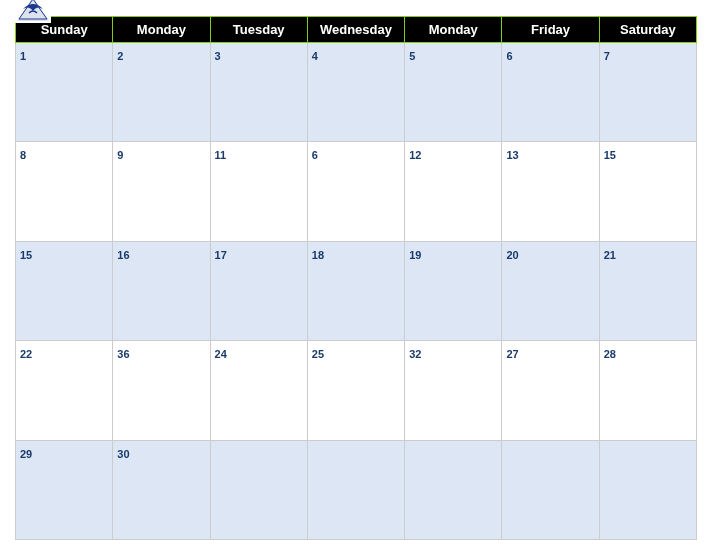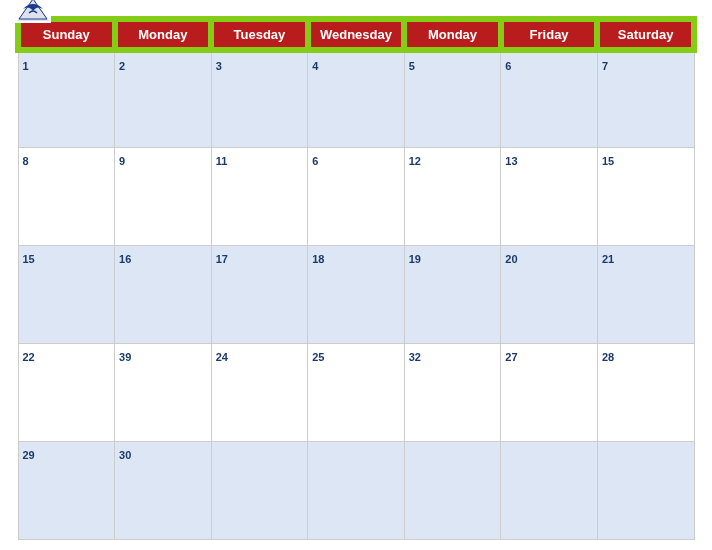--- a/index.html
+++ b/index.html
@@ -68,26 +68,26 @@
       top: 8px;
     }
 
     .calendar {
       width: 100%;
       border-collapse: collapse;
       flex: 1;
     }
 
     .calendar thead tr th {
-      background-color: #b91c1c;
+      background-color: #000000;
       color: #fff;
       padding: 5px 0;
       font-size: 13px;
       font-weight: bold;
-      border: 6px solid #84cc16;
+      border: 1px solid #84cc16;
       text-align: center;
     }
 
     .calendar tbody tr {
       height: 70px;
     }
 
     .calendar tbody tr td {
       border: 1px solid #ccc;
       vertical-align: top;
@@ -165,21 +165,21 @@
         <td><span class="day-num">15</span></td>
         <td><span class="day-num">16</span></td>
         <td><span class="day-num">17</span></td>
         <td><span class="day-num">18</span></td>
         <td><span class="day-num">19</span></td>
         <td><span class="day-num">20</span></td>
         <td><span class="day-num">21</span></td>
       </tr>
       <tr>
         <td><span class="day-num">22</span></td>
-        <td><span class="day-num">39</span></td>
+        <td><span class="day-num">36</span></td>
         <td><span class="day-num">24</span></td>
         <td><span class="day-num">25</span></td>
         <td><span class="day-num">32</span></td>
         <td><span class="day-num">27</span></td>
         <td><span class="day-num">28</span></td>
       </tr>
       <tr>
         <td><span class="day-num">29</span></td>
         <td><span class="day-num">30</span></td>
         <td></td>

